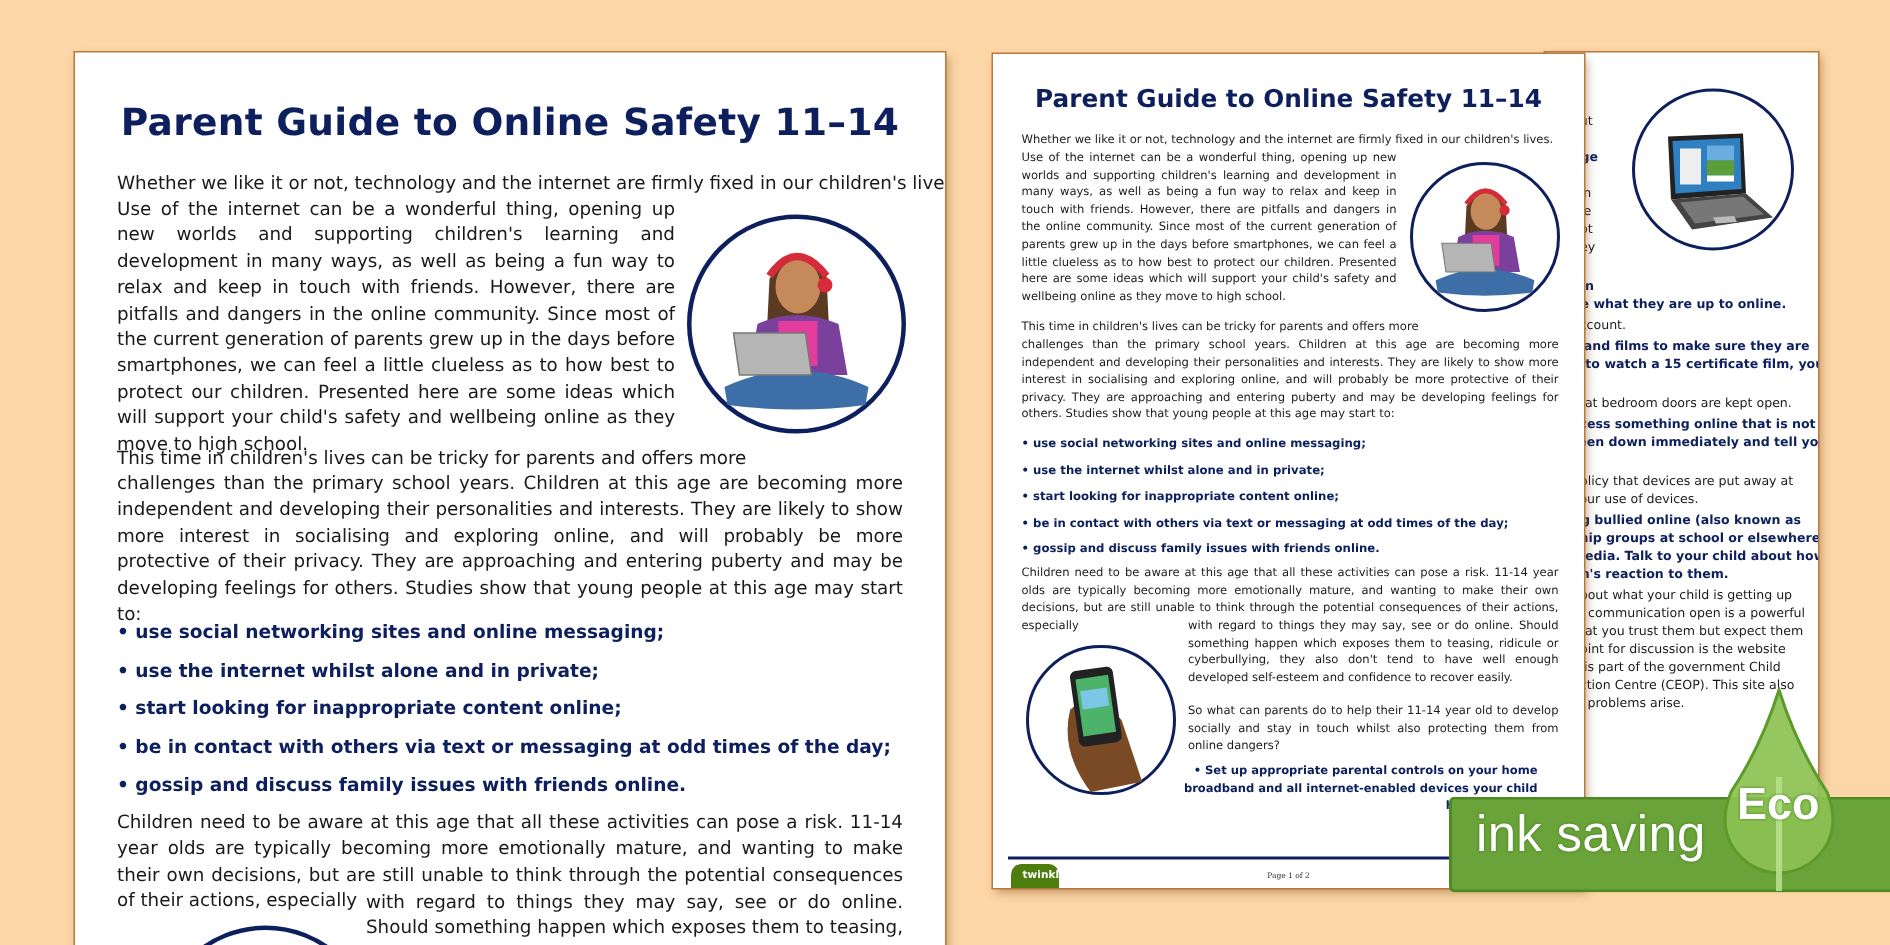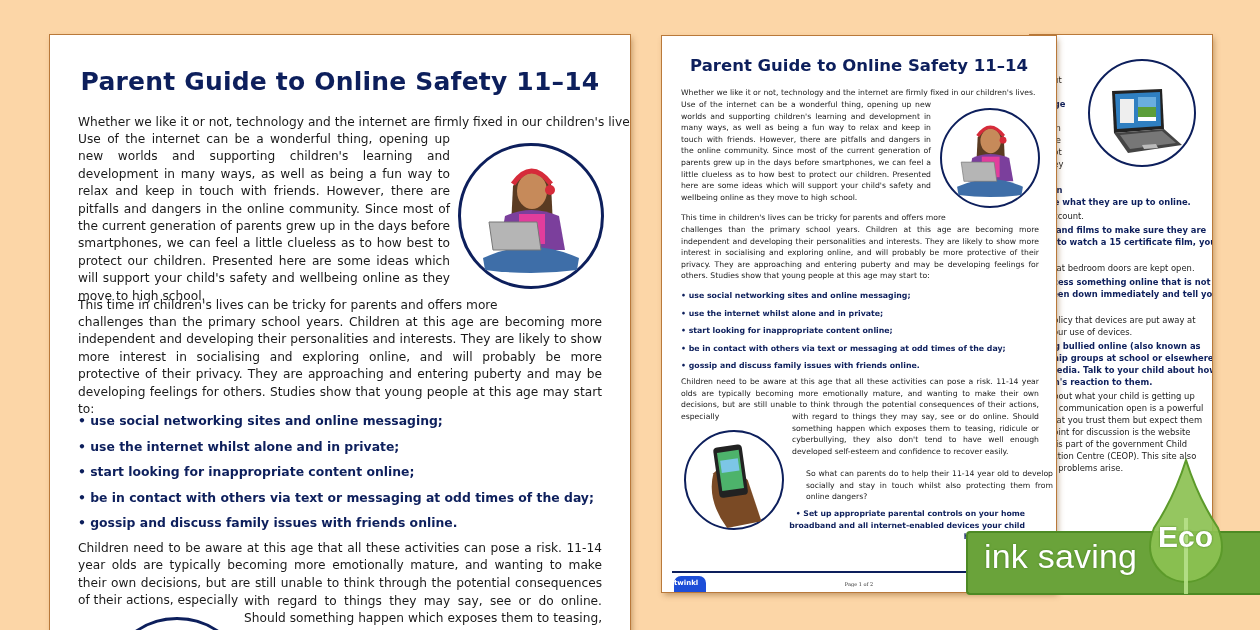--- a/index.html
+++ b/index.html
@@ -68,36 +68,36 @@
   #page-small .p1a { left:19px; top:51px; width:370px; white-space:nowrap; }
   #page-small .p1b { left:19px; top:63px; width:250px; text-align:justify; }
   #page-small .p2a { left:19px; top:176px; width:360px; }
   #page-small .p2b { left:19px; top:188px; width:358px; text-align:justify; }
   #page-small .bullets { position:absolute; left:19px; top:251px; width:360px; }
   #page-small .bullet {
     font-size:7.8px; font-weight:bold; color:#0d1f5c; height:17.5px; line-height:17.5px; white-space:nowrap;
   }
   #page-small .p3a { left:19px; top:340px; width:358px; text-align:justify; }
   #page-small .p3b { left:130px; top:375px; width:247px; text-align:justify; }
-  #page-small .p4 { left:144px; top:432px; width:247px; text-align:justify; }
+  #page-small .p4 { left:130px; top:432px; width:247px; text-align:justify; }
   #page-small .p5 { left:116px; top:472px; width:247px; font-weight:bold; color:#0d1f5c;text-align:right; }
   #page-small .circle-girl {
     position:absolute; left:278px; top:72px; width:96px; height:96px;
     border:2px solid #0d1f5c; border-radius:50%; background:#fff;
   }
   #page-small .circle-phone {
     position:absolute; left:22px; top:394px; width:96px; height:96px;
     border:2px solid #0d1f5c; border-radius:50%; background:#fff;
   }
   #page-small .footer-line {
     position:absolute; left:10px; right:10px; top:535px; height:1.5px; background:#0d1f5c;
   }
   #page-small .logo {
     position:absolute; left:12px; top:540px; width:32px; height:30px; border-radius:7px;
-    background:#1d4ed8; color:#fff; font-size:7px; font-weight:bold; text-align:left; line-height:14px;
+    background:#4d7c0f; color:#fff; font-size:7px; font-weight:bold; text-align:right; line-height:14px;
   }
   #page-small .pageno {
     position:absolute; left:0; right:0; top:545px; text-align:center; font-size:5px; color:#333;
     font-family:"DejaVu Serif", serif;
   }
 
   
   #eco-banner {
     position:absolute; left:966px; top:531px; width:300px; height:64px;
     background:#6aa33a; border:2px solid #4d8a24; border-right:none; border-radius:4px 0 0 4px;

